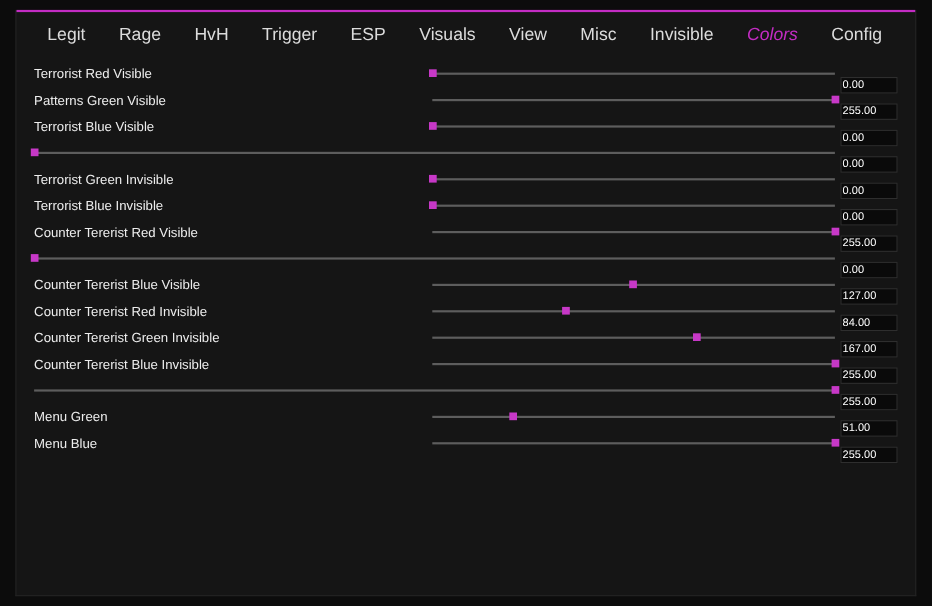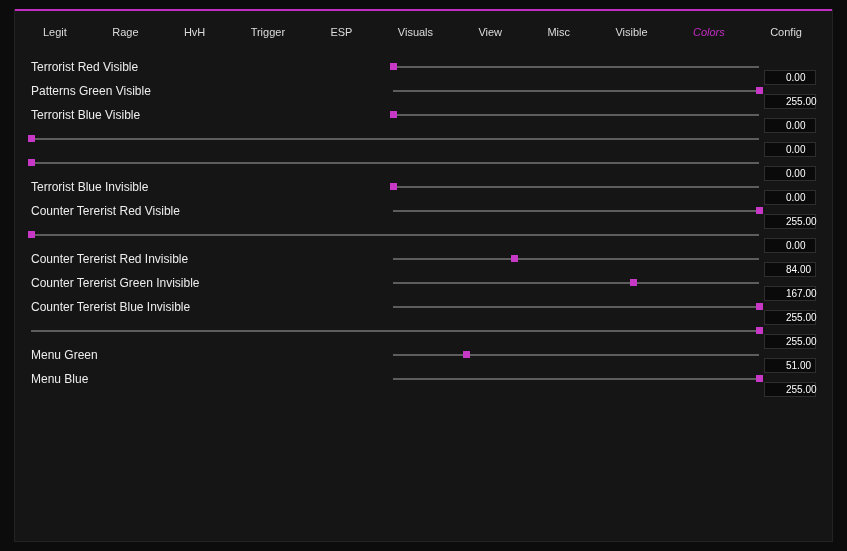--- a/index.html
+++ b/index.html
@@ -25,21 +25,21 @@
     background: #c32cc3;
   }
   .tab-bar {
     display: flex;
     justify-content: space-between;
     align-items: center;
     height: 42px;
     padding: 0 24px 0 22px;
   }
   .tab {
-    font-size: 11px;
+    font-size: 16px;
     color: #dcdcdc;
     padding: 6px 6px;
     cursor: pointer;
     white-space: nowrap;
   }
   .tab.active { color: #c32cc3; font-style: italic; }
   .panel { padding: 2px 0 0 0; }
   .row {
     display: flex;
     align-items: center;
@@ -69,40 +69,40 @@
   .value {
     flex: 0 0 52px;
     width: 52px;
     height: 15px;
     margin-left: 5px;
     background: #0a0a0a;
     border: 1px solid #2e2e2e;
     color: #ffffff;
     font-size: 10px;
     line-height: 13px;
-    padding-left: 21px;
+    padding-left: 1px;
     white-space: nowrap;
     margin-top: 21px;
   }
 </style>
 </head>
 <body>
 
 <div class="window">
   <div class="accent-line" style="background: rgb(195, 44, 195);"></div>
   <div class="tab-bar">
       <div class="tab">Legit</div>
       <div class="tab">Rage</div>
       <div class="tab">HvH</div>
       <div class="tab">Trigger</div>
       <div class="tab">ESP</div>
       <div class="tab">Visuals</div>
       <div class="tab">View</div>
       <div class="tab">Misc</div>
-      <div class="tab">Visible</div>
+      <div class="tab">Invisible</div>
       <div class="tab active" style="color: rgb(195, 44, 195);">Colors</div>
       <div class="tab">Config</div>
     </div>
   <div class="panel">
       <div class="row">
         <div class="label">Terrorist Red Visible</div>
         <div class="track">
           <div class="handle" style="left: calc(0% - 3px); background: rgb(199, 56, 199);"></div>
         </div>
         <div class="value">0.00</div>
@@ -121,20 +121,21 @@
         </div>
         <div class="value">0.00</div>
       </div>
       <div class="row">
         <div class="track">
           <div class="handle" style="left: calc(0% - 3px); background: rgb(199, 56, 199);"></div>
         </div>
         <div class="value">0.00</div>
       </div>
       <div class="row">
+        <div class="label">Terrorist Green Invisible</div>
         <div class="track">
           <div class="handle" style="left: calc(0% - 3px); background: rgb(199, 56, 199);"></div>
         </div>
         <div class="value">0.00</div>
       </div>
       <div class="row">
         <div class="label">Terrorist Blue Invisible</div>
         <div class="track">
           <div class="handle" style="left: calc(0% - 3px); background: rgb(199, 56, 199);"></div>
         </div>
@@ -145,20 +146,27 @@
         <div class="track">
           <div class="handle" style="left: calc(100% - 3px); background: rgb(199, 56, 199);"></div>
         </div>
         <div class="value">255.00</div>
       </div>
       <div class="row">
         <div class="track">
           <div class="handle" style="left: calc(0% - 3px); background: rgb(199, 56, 199);"></div>
         </div>
         <div class="value">0.00</div>
+      </div>
+      <div class="row">
+        <div class="label">Counter Tererist Blue Visible</div>
+        <div class="track">
+          <div class="handle" style="left: calc(49.8039% - 3px); background: rgb(199, 56, 199);"></div>
+        </div>
+        <div class="value">127.00</div>
       </div>
       <div class="row">
         <div class="label">Counter Tererist Red Invisible</div>
         <div class="track">
           <div class="handle" style="left: calc(32.9412% - 3px); background: rgb(199, 56, 199);"></div>
         </div>
         <div class="value">84.00</div>
       </div>
       <div class="row">
         <div class="label">Counter Tererist Green Invisible</div>

